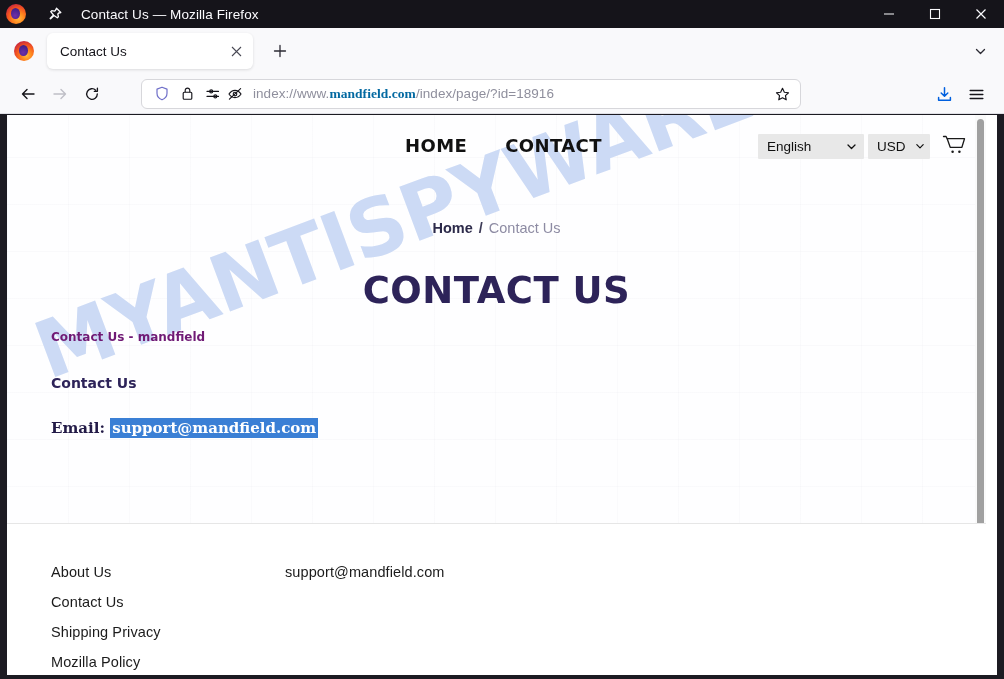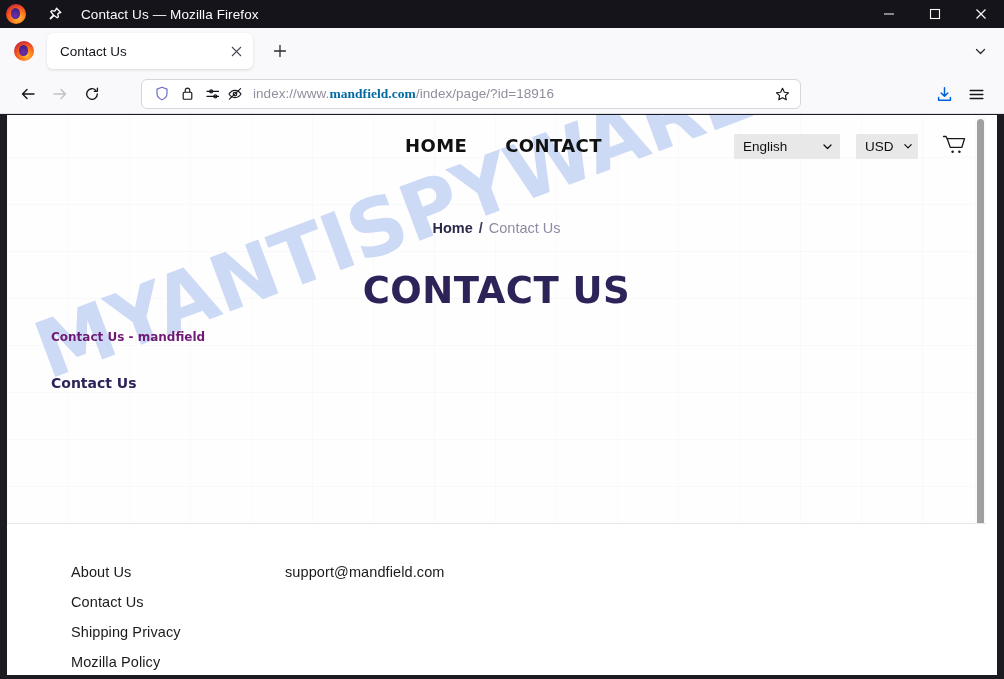--- a/index.html
+++ b/index.html
@@ -142,21 +142,21 @@
   .site-header {
     position: absolute; left: 0; top: 0; width: 979px; height: 64px;
     display: flex; align-items: center; z-index: 3;
   }
   .site-nav { position: absolute; left: 398px; top: 20px; display: flex; gap: 38px; }
   .site-nav a {
     font-family: "DejaVu Sans", sans-serif;
     font-size: 18px; font-weight: 700; letter-spacing: .4px;
     color: #111111; text-decoration: none;
   }
-  .hdr-right { position: absolute; right: 18px; top: 18px; display: flex; align-items: center; gap: 16px; }
+  .hdr-right { position: absolute; right: 18px; top: 18px; display: flex; align-items: center; gap: 4px; }
   .selectbox {
     height: 25px; background: #e8e8e8; border: none; border-radius: 1px;
     display: flex; align-items: center; padding: 0 7px 0 9px;
     font-size: 13.5px; color: #101010;
   }
   .selectbox.lang { width: 106px; justify-content: space-between; }
   .selectbox.cur { width: 62px; justify-content: space-between; padding-right: 5px; }
   .selectbox .chev { margin-left: 6px; display: flex; align-items: center; color: #101010; }
   .cart-icon { width: 28px; height: 26px; display: flex; align-items: center; justify-content: center; color: #1a1a1a; margin-left: 6px; }
 
@@ -198,21 +198,21 @@
 
   
   .footer-divider {
     position: absolute; left: 0; top: 408px; width: 979px; height: 1px;
     background: #e6e6e6; z-index: 3;
   }
   .footer { position: absolute; left: 0; top: 409px; width: 979px; height: 151px; background: #ffffff; z-index: 3; }
   .footer-links { position: absolute; left: 44px; top: 40px; }
   .footer-links a {
     display: block; font-size: 14.5px; color: #1b1b1b; text-decoration: none;
-    margin-bottom: 14px; letter-spacing: .1px; margin-left: 20px;
+    margin-bottom: 14px; letter-spacing: .1px;
   }
   .footer-email {
     position: absolute; left: 278px; top: 40px; font-size: 14.5px; color: #1b1b1b; letter-spacing: .1px;
   }
 
   
   .scrollbar {
     position: absolute; right: 0; top: 0; width: 11px; height: 560px; background: #fafafa;
   }
   .scroll-thumb {
@@ -387,20 +387,21 @@
 
       <div class="breadcrumb">
         <a href="#" class="crumb-home" style="text-decoration:none">Home</a><span class="sep">/</span><span class="crumb-cur">Contact Us</span>
       </div>
 
       <div class="page-title">CONTACT US</div>
 
       <div class="content">
         <div class="c-line1">Contact Us - mandfield</div>
         <div class="c-line2">Contact Us</div>
+        <div class="c-line3"><span>Email:</span> <span class="email-sel">support@mandfield.com</span></div>
       </div>
 
       <div class="footer-divider"></div>
       <div class="footer">
         <div class="footer-links">
           <a href="#">About Us</a>
           <a href="#">Contact Us</a>
           <a href="#">Shipping Privacy</a>
           <a href="#">Mozilla Policy</a>
 

